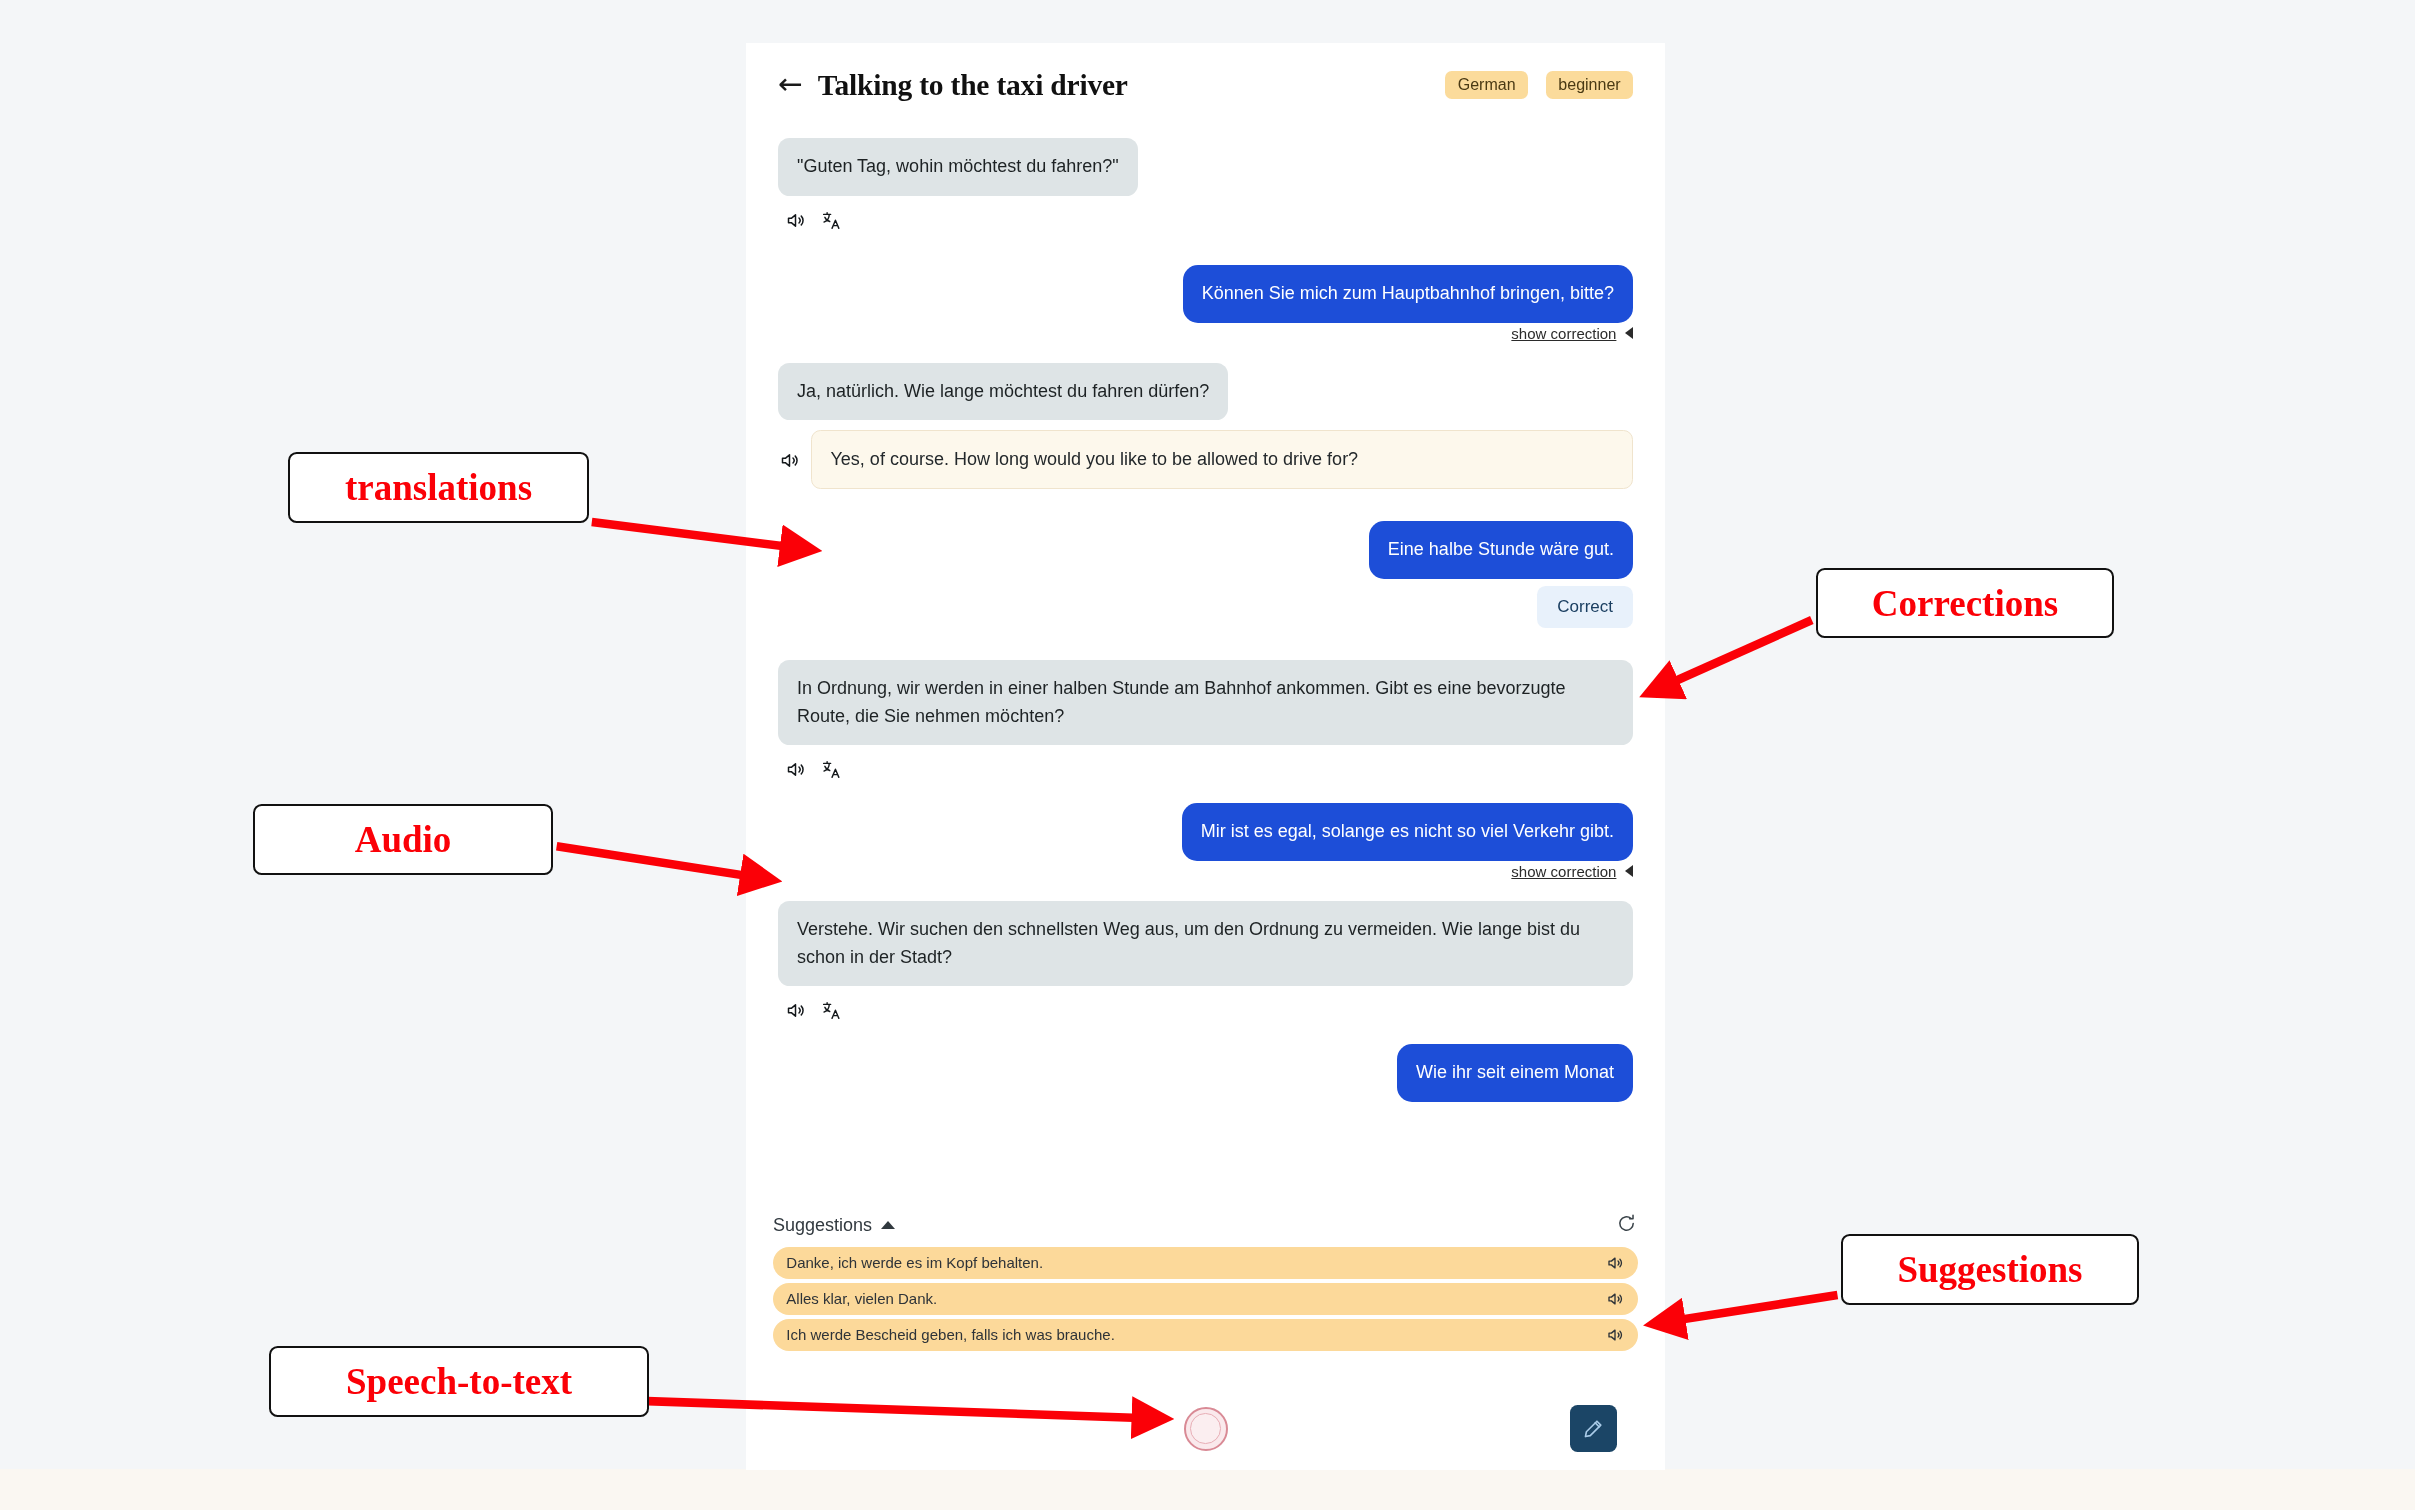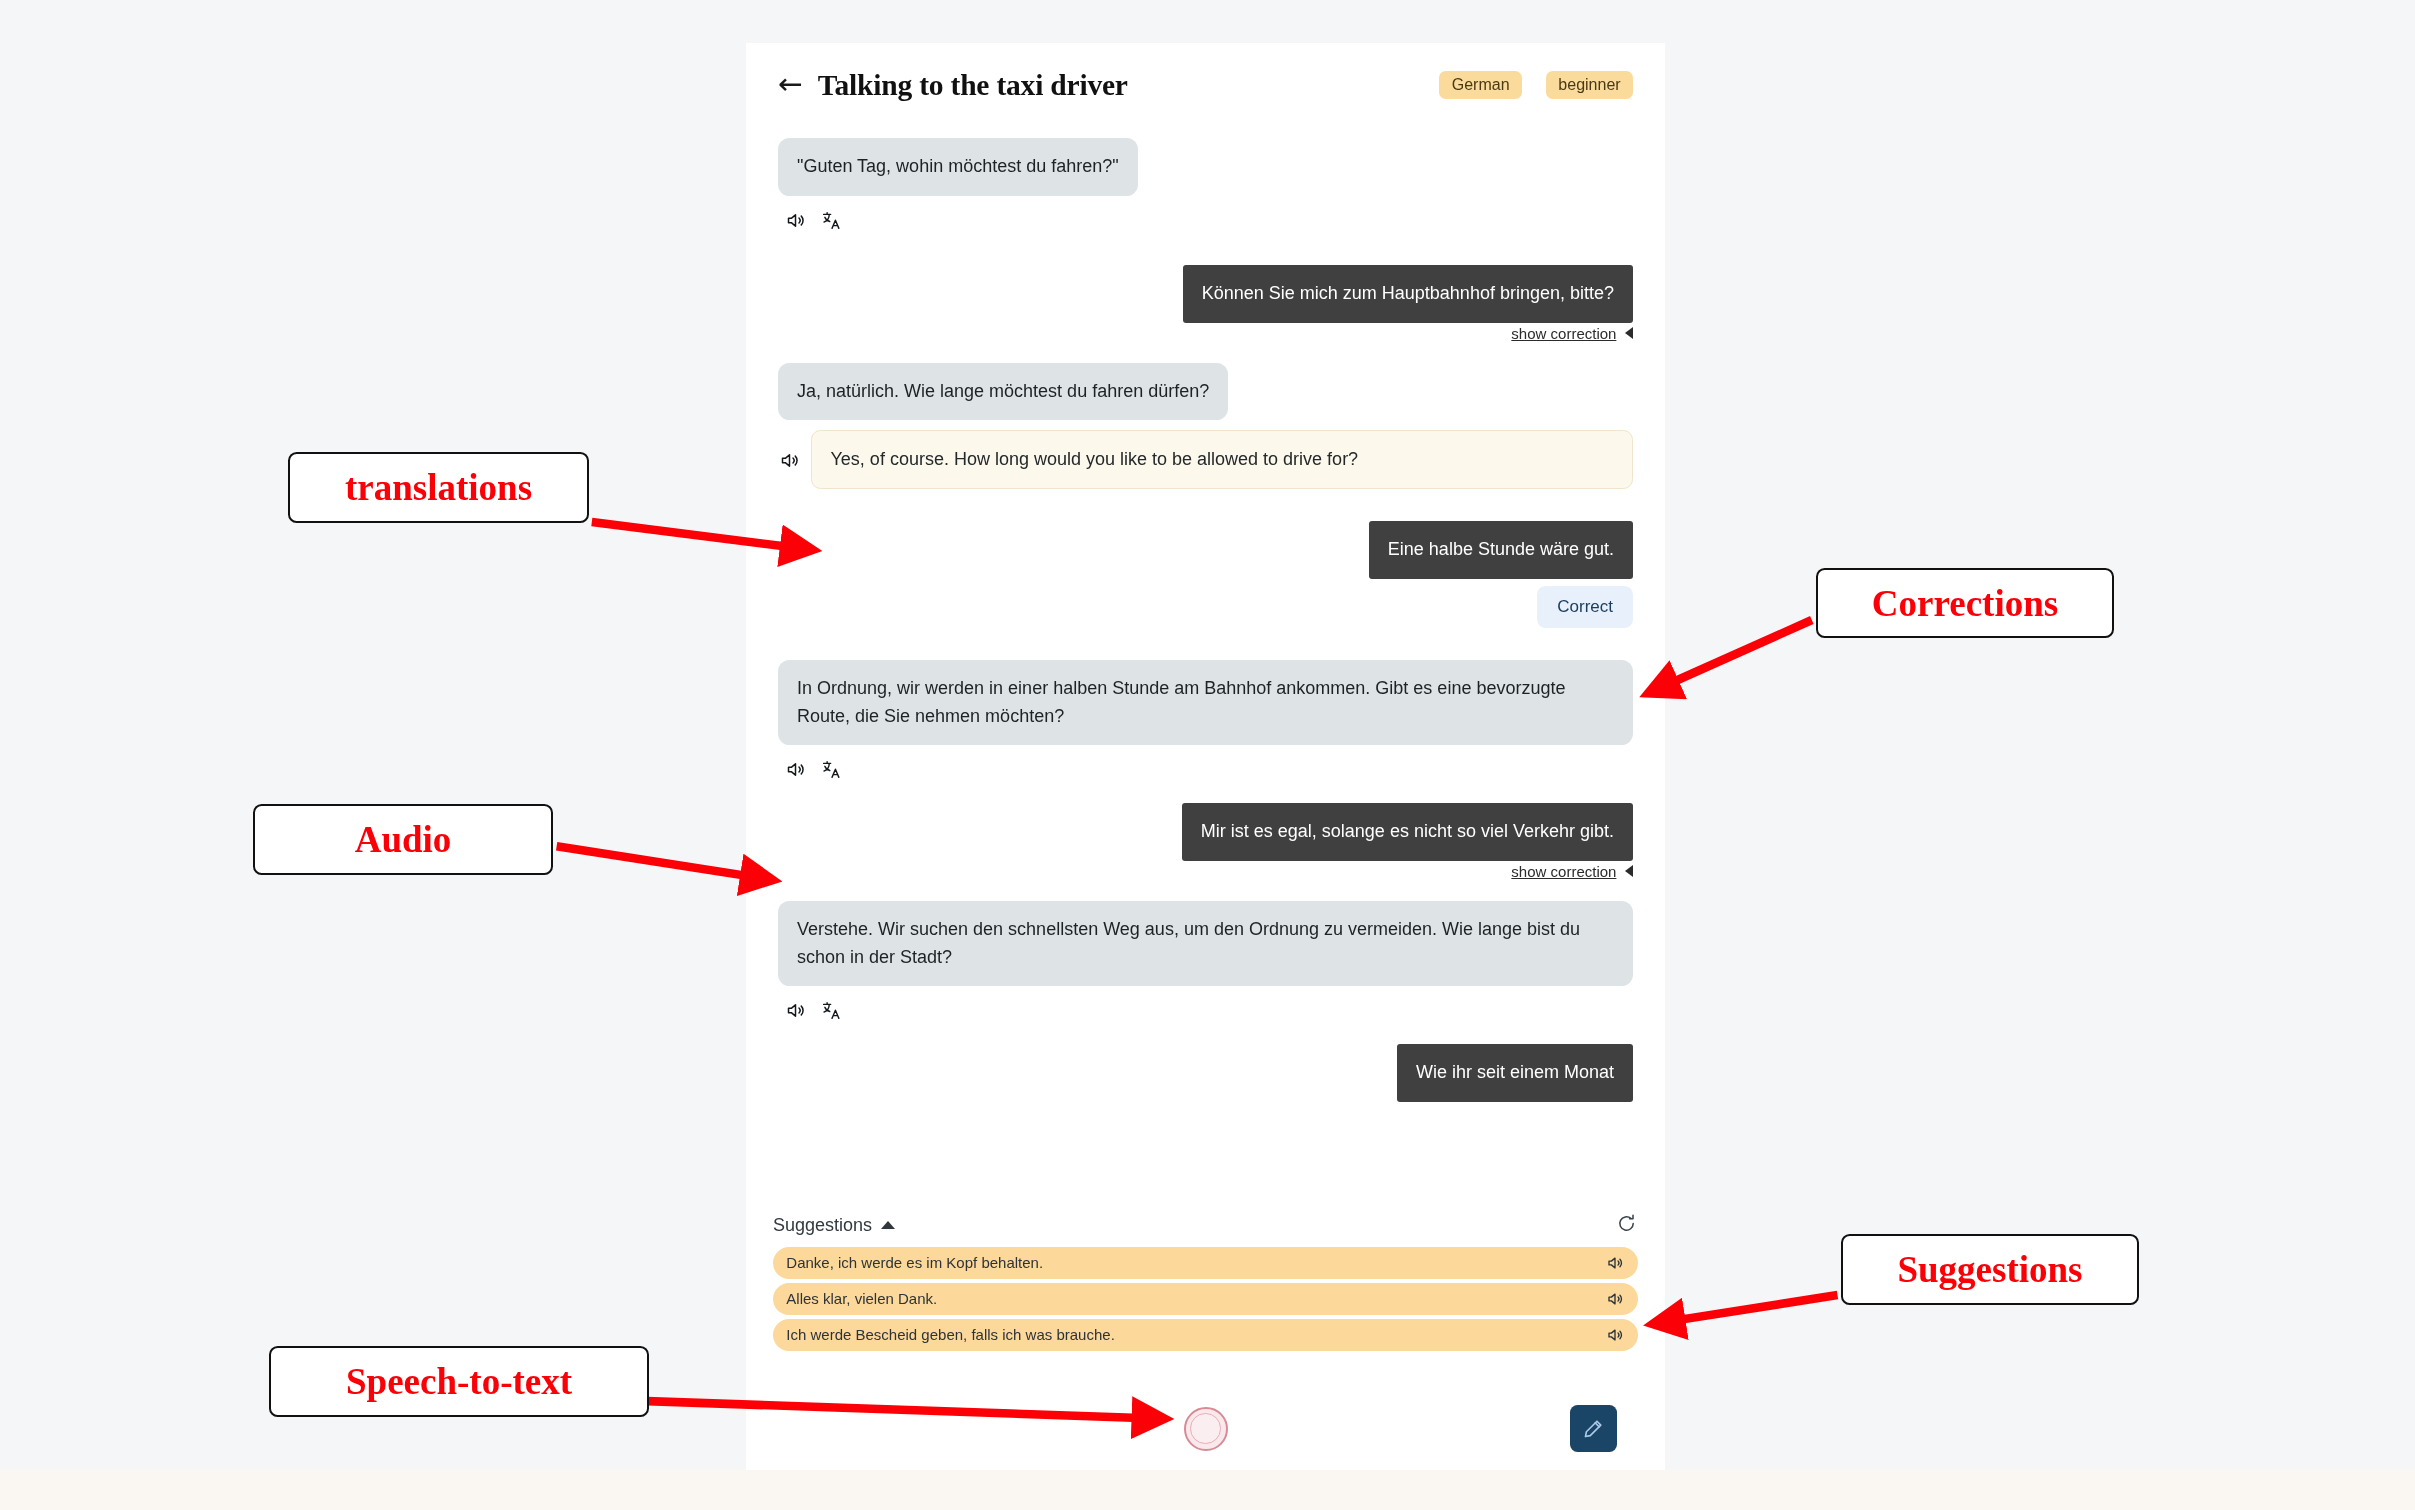--- a/index.html
+++ b/index.html
@@ -53,21 +53,21 @@
     font-family: "Liberation Serif", serif;
     font-weight: bold;
     font-size: 29.5px;
     color: #111111;
     letter-spacing: -0.2px;
     white-space: nowrap;
   }
   .header-badges {
     margin-left: auto;
     display: flex;
-    gap: 24px;
+    gap: 18px;
   }
   .badge {
     background: #fbdb9b;
     color: #4a3a14;
     font-size: 16px;
     padding: 5.7px 12.4px 6.7px 12.4px;
     border-radius: 6.7px;
     line-height: 1;
     white-space: nowrap;
   }
@@ -89,23 +89,23 @@
     border-radius: 11.4px;
     font-size: 18px;
     line-height: 1.55;
     padding: 15px 19px;
   }
   .bubble.bot {
     background: #dee4e6;
     color: #1d2224;
   }
   .bubble.user {
-    background: #404040;
+    background: #1d4ed8;
     color: #ffffff;
-    border-radius: 3px;
+    border-radius: 15px;
   }
   .bubble.wide { width: 100%; }
 
   .icon-row {
     display: flex;
     gap: 13.3px;
     align-items: center;
     margin: 11.4px 0 0 5.7px;
     height: 25px;
   }

